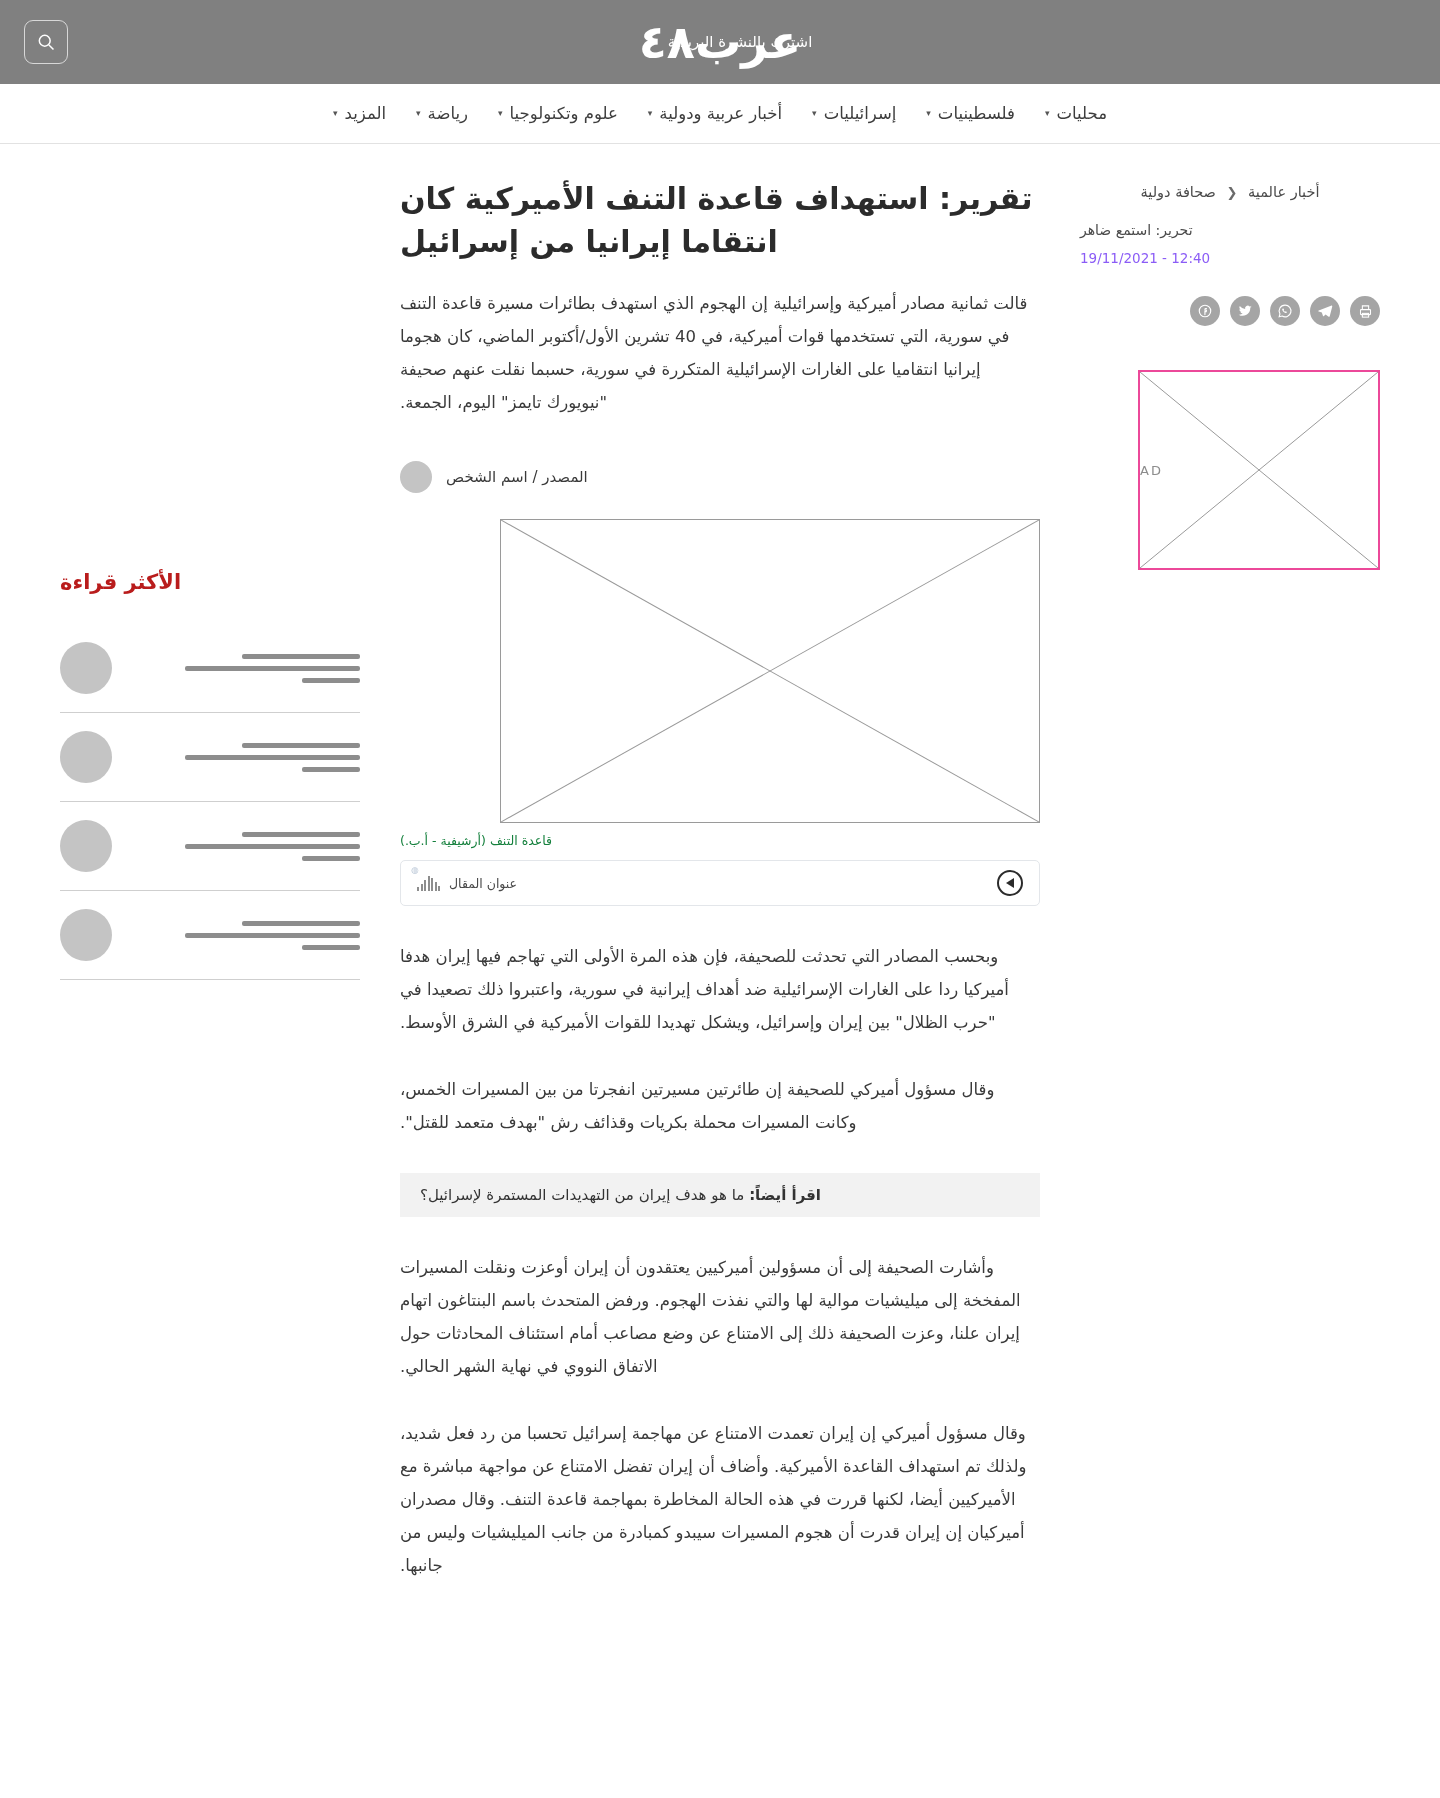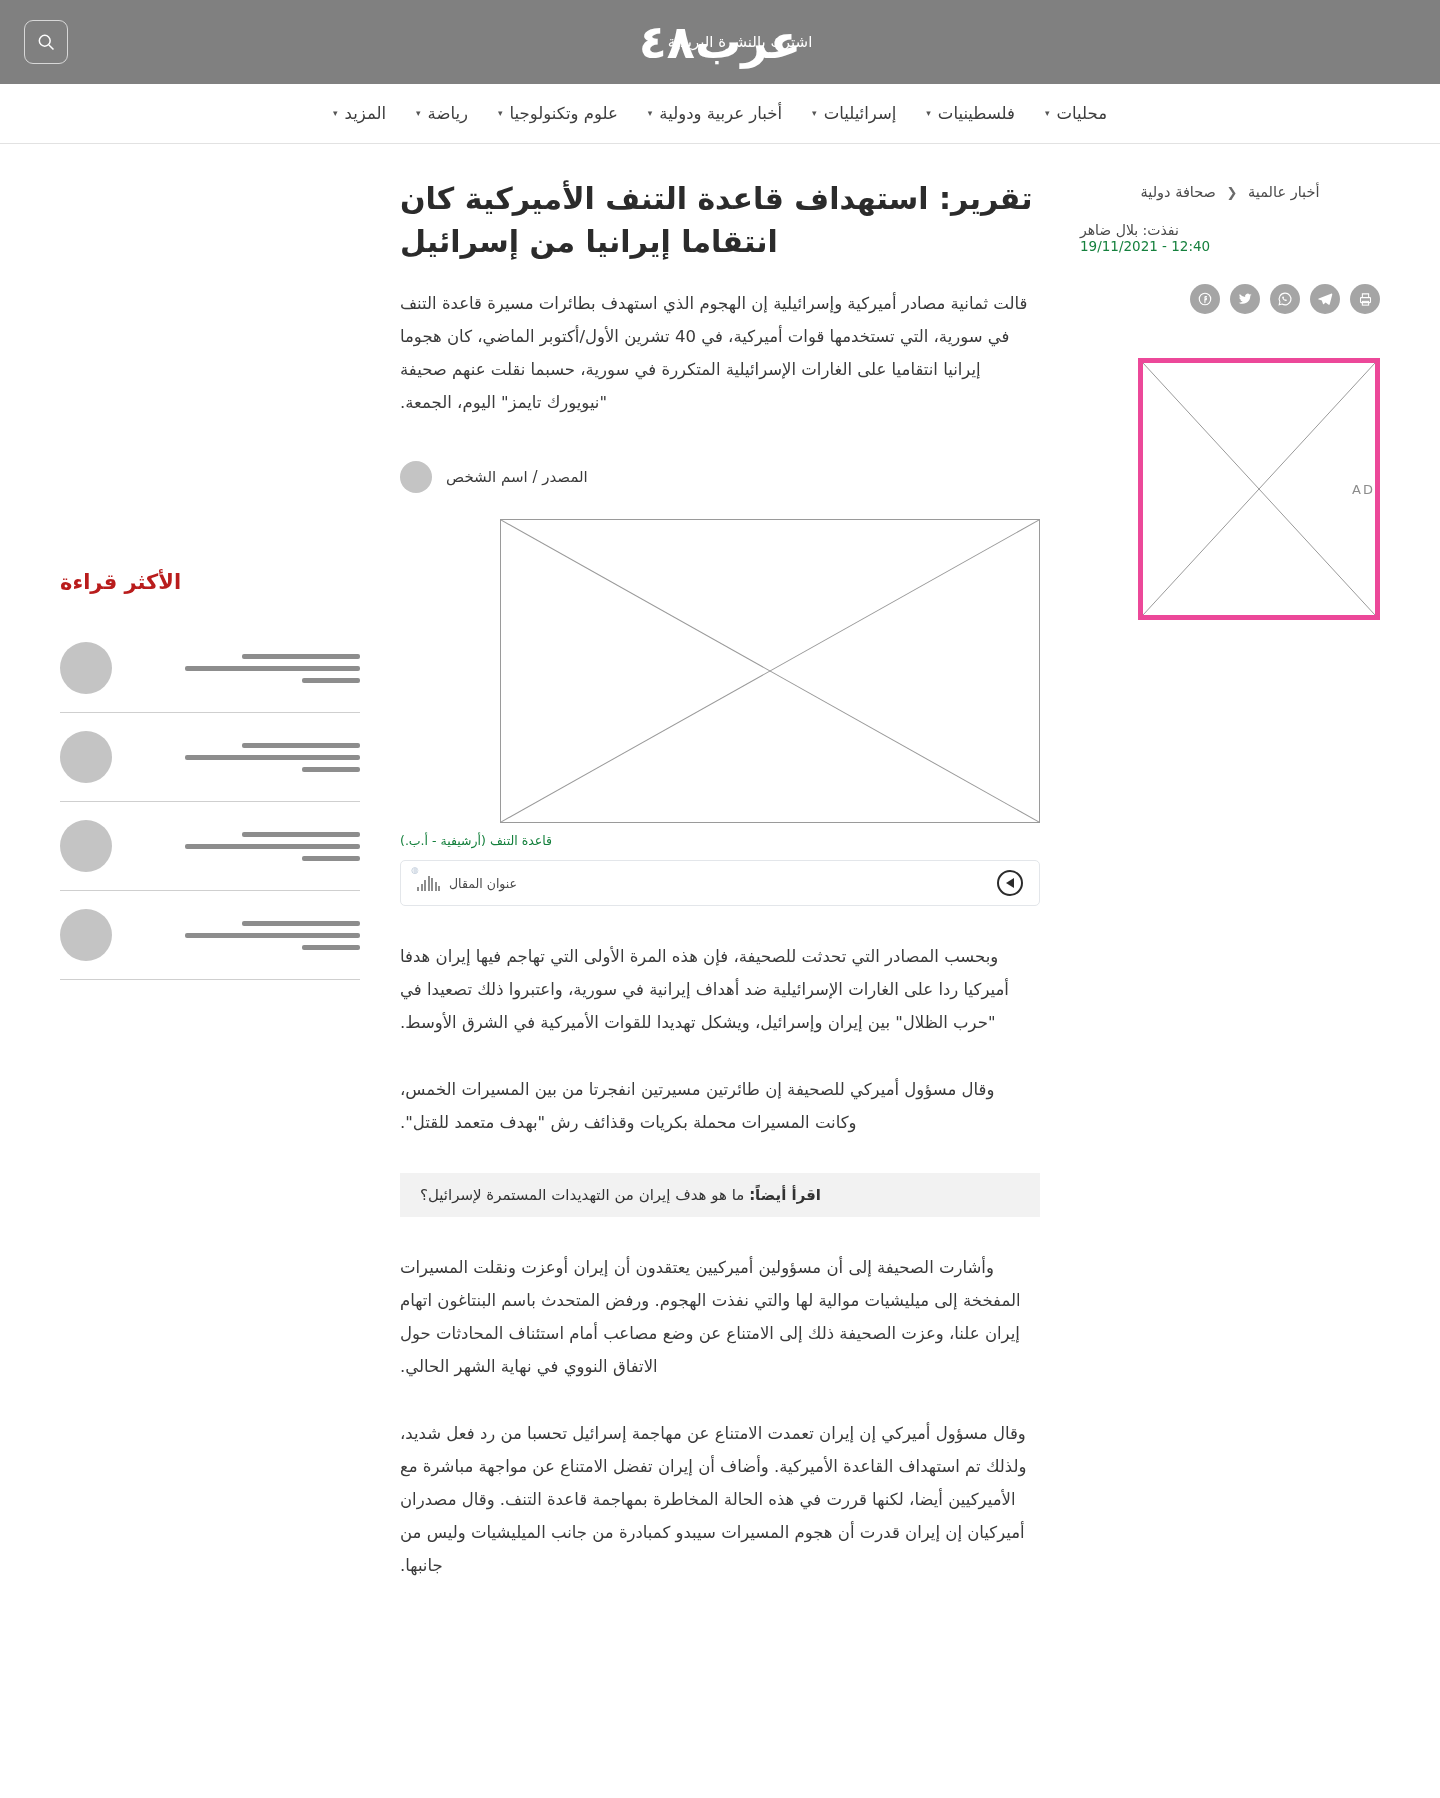--- a/index.html
+++ b/index.html
@@ -21,25 +21,25 @@
 
   
   .page{width:1440px;padding:34px 0 60px;}
   .grid{display:grid;grid-template-columns:300px 640px 300px;column-gap:40px;justify-content:center;align-items:start;}
 
   
   .meta-col{padding-top:6px;text-align:left;}
   .breadcrumb{font-size:14.5px;color:#4a4a4a;direction:rtl;text-align:center;}
   .breadcrumb .sep{margin:0 6px;color:#6a6a6a;font-size:13px;}
   .byline{font-size:14px;color:#4a4a4a;margin-top:22px;text-align:left;}
-  .date{font-size:13.5px;color:#15803d;text-align:left;direction:ltr;}
+  .date{font-size:13.5px;color:#8b5cf6;margin-top:12px;text-align:left;direction:ltr;}
   .social{display:flex;gap:10px;margin-top:30px;justify-content:flex-start;}
   .soc{width:30px;height:30px;border-radius:50%;background:#a5a5a5;display:flex;align-items:center;justify-content:center;cursor:pointer;}
   .soc svg{display:block}
-  .ad-box{width:242px;height:262px;border:5px solid #ec4899;margin-top:44px;position:relative;display:flex;align-items:center;justify-content:flex-start;}
+  .ad-box{width:242px;height:200px;border:2px solid #ec4899;margin-top:44px;position:relative;display:flex;align-items:center;justify-content:flex-end;}
   .ad-box .x1,.ad-box .x2{position:absolute;left:0;top:0;width:100%;height:100%;}
   .ad-label{font-size:13px;color:#8c8c8c;letter-spacing:2px;position:relative;}
 
   
   .article{width:640px;}
   .title{font-size:30px;line-height:1.42;font-weight:700;color:#2b2b2b;text-align:left;margin-bottom:24px;}
   .lead{font-size:16.5px;line-height:2.0;color:#3a3a3a;text-align:left;}
   .source-row{display:flex;align-items:center;justify-content:flex-start;gap:14px;margin:42px 0 26px;flex-direction:row-reverse;}
   .avatar{width:32px;height:32px;border-radius:50%;background:#c4c4c4;flex:none;}
   .source-name{font-size:15px;color:#3a3a3a;}
@@ -205,21 +205,21 @@
       <p class="body-p">وأشارت الصحيفة إلى أن مسؤولين أميركيين يعتقدون أن إيران أوعزت ونقلت المسيرات المفخخة إلى ميليشيات موالية لها والتي نفذت الهجوم. ورفض المتحدث باسم البنتاغون اتهام إيران علنا، وعزت الصحيفة ذلك إلى الامتناع عن وضع مصاعب أمام استئناف المحادثات حول الاتفاق النووي في نهاية الشهر الحالي.</p>
       <p class="body-p">وقال مسؤول أميركي إن إيران تعمدت الامتناع عن مهاجمة إسرائيل تحسبا من رد فعل شديد، ولذلك تم استهداف القاعدة الأميركية. وأضاف أن إيران تفضل الامتناع عن مواجهة مباشرة مع الأميركيين أيضا، لكنها قررت في هذه الحالة المخاطرة بمهاجمة قاعدة التنف. وقال مصدران أميركيان إن إيران قدرت أن هجوم المسيرات سيبدو كمبادرة من جانب الميليشيات وليس من جانبها.</p>
     </main>
 
     <aside class="meta-col" style="order:1">
       <div class="breadcrumb">
         <span>أخبار عالمية</span>
         <span class="sep">❮</span>
         <span>صحافة دولية</span>
       </div>
-      <div class="byline">نفذت: بلال ضاهر</div>
+      <div class="byline">تحرير: استمع ضاهر</div>
       <div class="date">19/11/2021 - 12:40</div>
 
       <div class="social">
         <div class="soc">
           <span>
             <svg width="15" height="15" viewBox="0 0 24 24" fill="none" stroke="#fff" stroke-width="1.7">
               <path d="M7 9V3h10v6"></path>
                 <rect x="4" y="9" width="16" height="8" rx="1"></rect>
                 <rect x="7" y="15" width="10" height="6"></rect>
             </svg>

